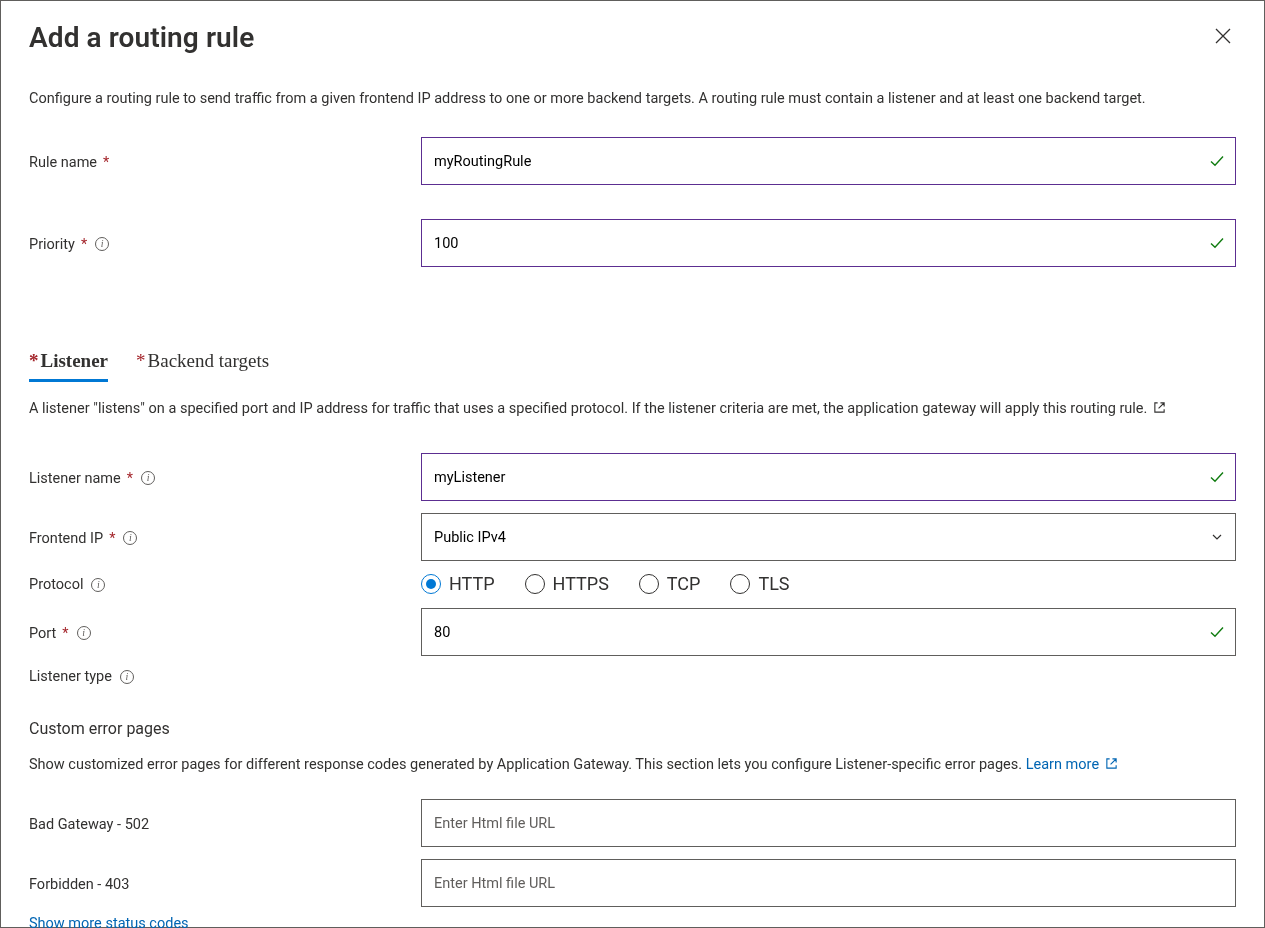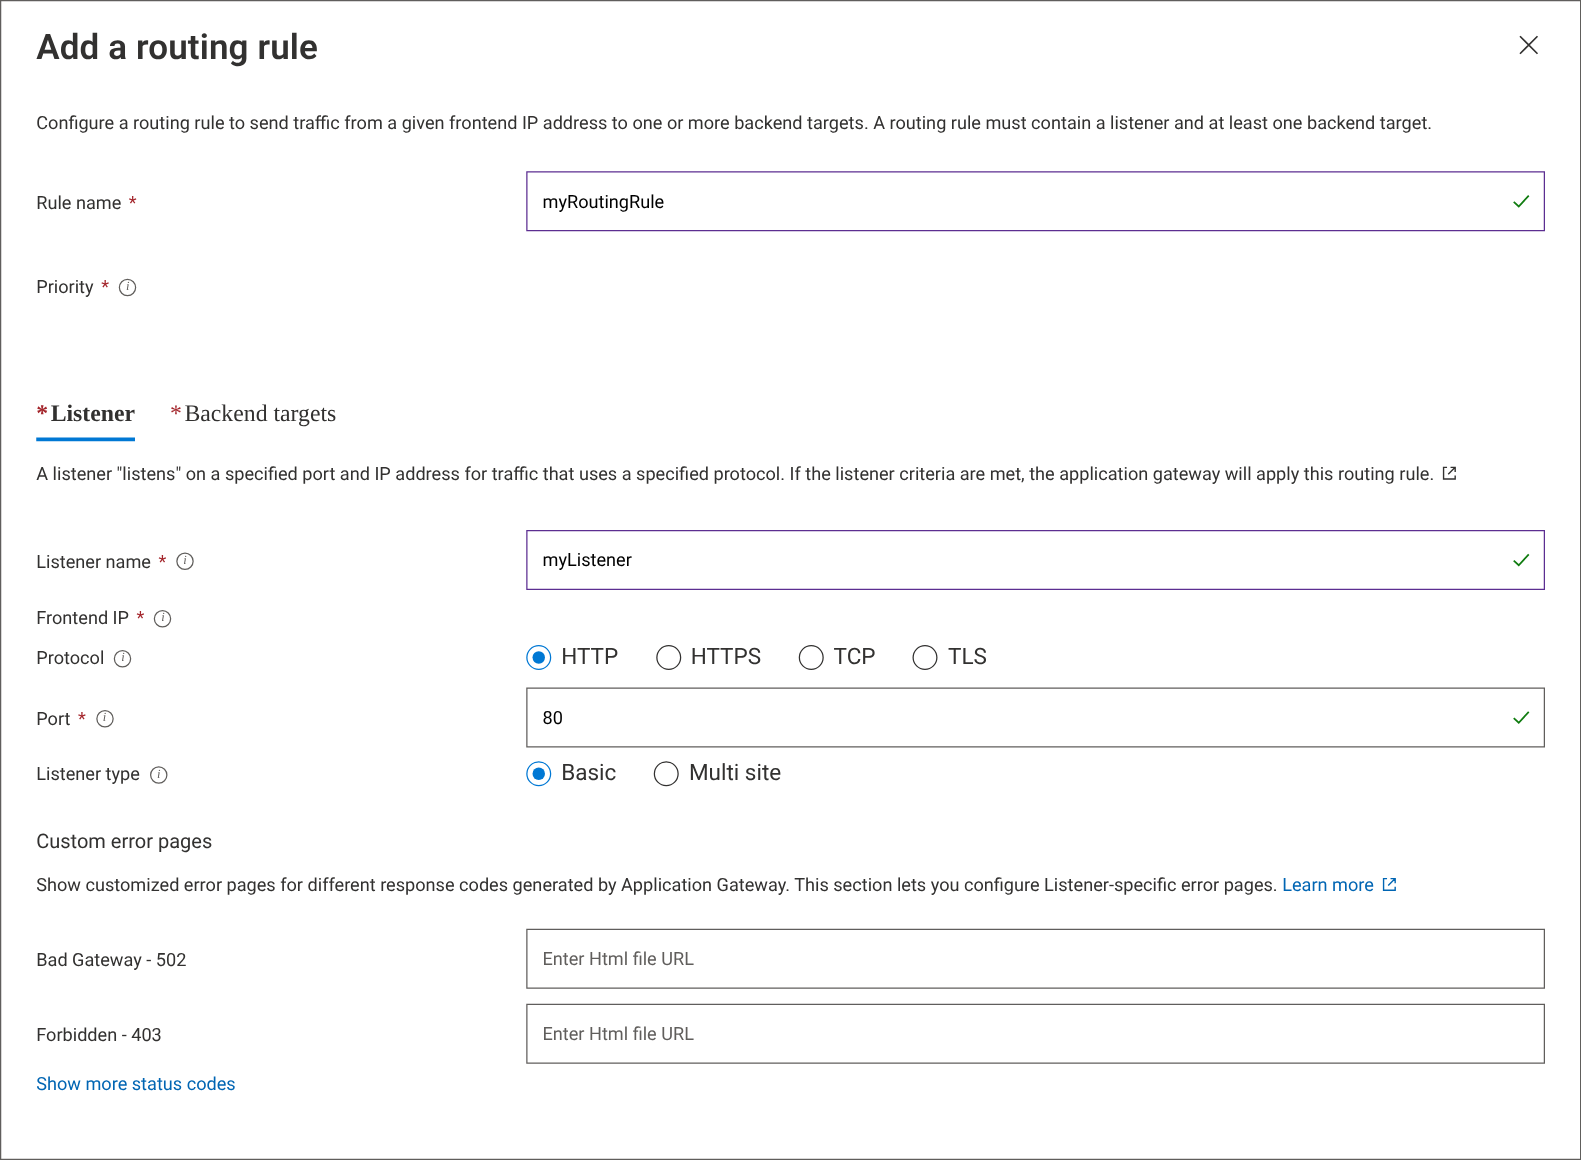--- a/index.html
+++ b/index.html
@@ -196,20 +196,28 @@
     </div>
   </div>
 
   
   <div class="form-row">
     <div class="label-col">
       <span>Priority</span>
       <span class="req">*</span>
       <span class="info-icon">i</span>
     </div>
+    <div class="field-col input-wrap validated">
+      <input class="text-input" type="text" value="100" style="">
+      <span class="check-icon">
+        <svg width="18" height="18" viewBox="0 0 18 18">
+            <path d="M3 9.5 L7 13.2 L15 4.5" stroke="#107c10" stroke-width="1.4" fill="none"></path>
+          </svg>
+      </span>
+    </div>
   </div>
 
   
   <div class="tabs">
     <button class="tab active">
       <span class="req-pre">*</span><span>Listener</span>
     </button>
     <button class="tab">
       <span class="req-pre">*</span><span>Backend targets</span>
     </button>
@@ -240,20 +248,28 @@
       </span>
     </div>
   </div>
 
   
   <div class="form-row row-tight">
     <div class="label-col">
       <span>Frontend IP</span>
       <span class="req">*</span>
       <span class="info-icon">i</span>
+    </div>
+    <div class="field-col select-wrap">
+      <input class="text-input" type="text" readonly="" style="cursor: pointer;" value="Public IPv4">
+      <span class="chev">
+        <svg width="14" height="14" viewBox="0 0 14 14">
+            <path d="M3 5 L7 9 L11 5" stroke="#323130" stroke-width="1.2" fill="none"></path>
+          </svg>
+      </span>
     </div>
   </div>
 
   
   <div class="form-row row-protocol">
     <div class="label-col">
       <span>Protocol</span>
       <span class="info-icon">i</span>
     </div>
     <div class="field-col radio-row">
@@ -292,30 +308,20 @@
       </span>
     </div>
   </div>
 
   
   <div class="form-row">
     <div class="label-col">
       <span>Listener type</span>
       <span class="info-icon">i</span>
     </div>
-    <div class="field-col radio-row">
-      <label class="radio-opt">
-        <span class="radio selected"></span>
-        <span>Basic</span>
-      </label>
-      <label class="radio-opt">
-        <span class="radio"></span>
-        <span>Multi site</span>
-      </label>
-    </div>
   </div>
 
   
   <div class="section-title">Custom error pages</div>
   <div class="section-desc">
     <span>Show customized error pages for different response codes generated by Application Gateway. This section lets you configure Listener-specific error pages.  </span>
     <a class="link">
       <span>Learn more</span>
       <span class="ext-link-icon">
         <svg width="13" height="13" viewBox="0 0 14 14">

